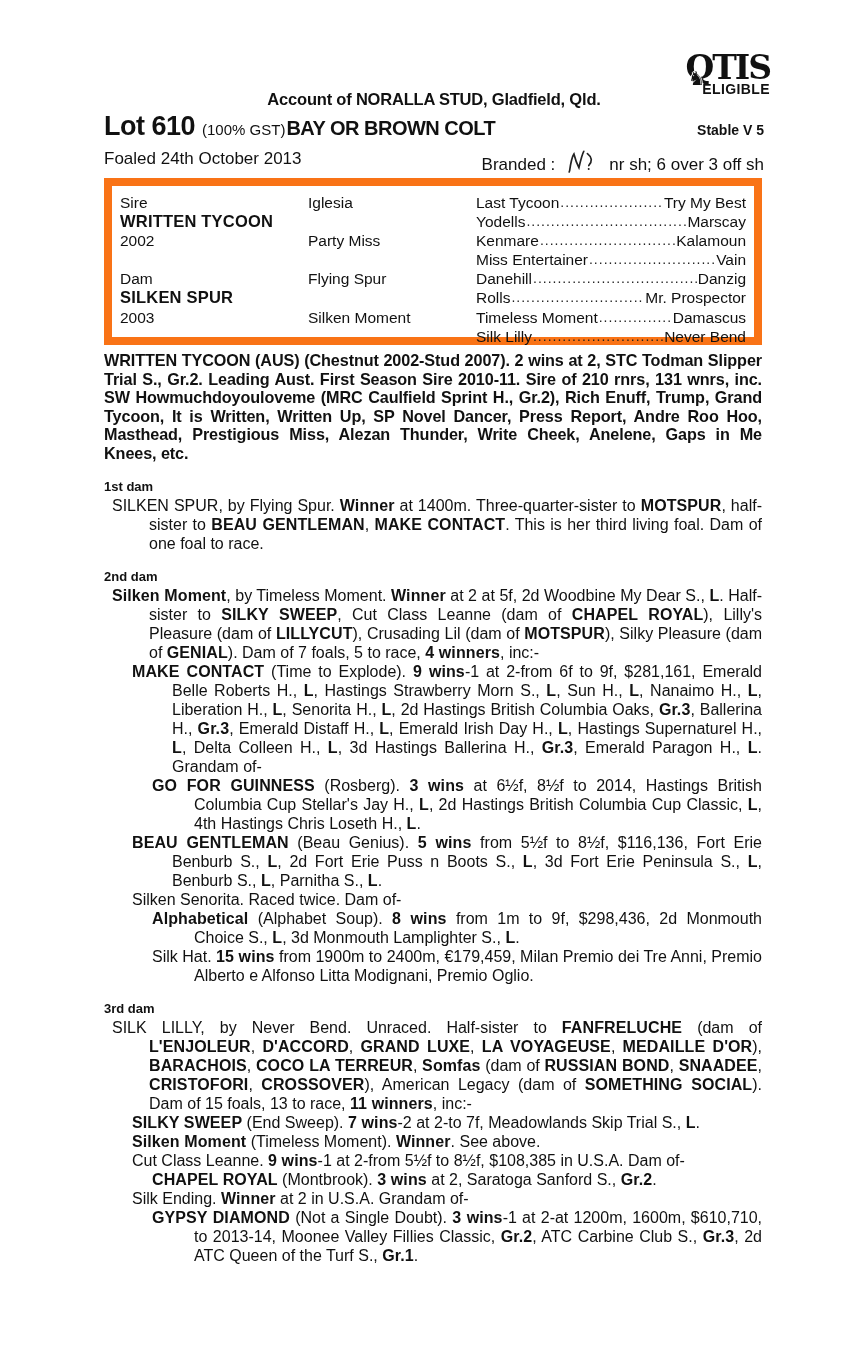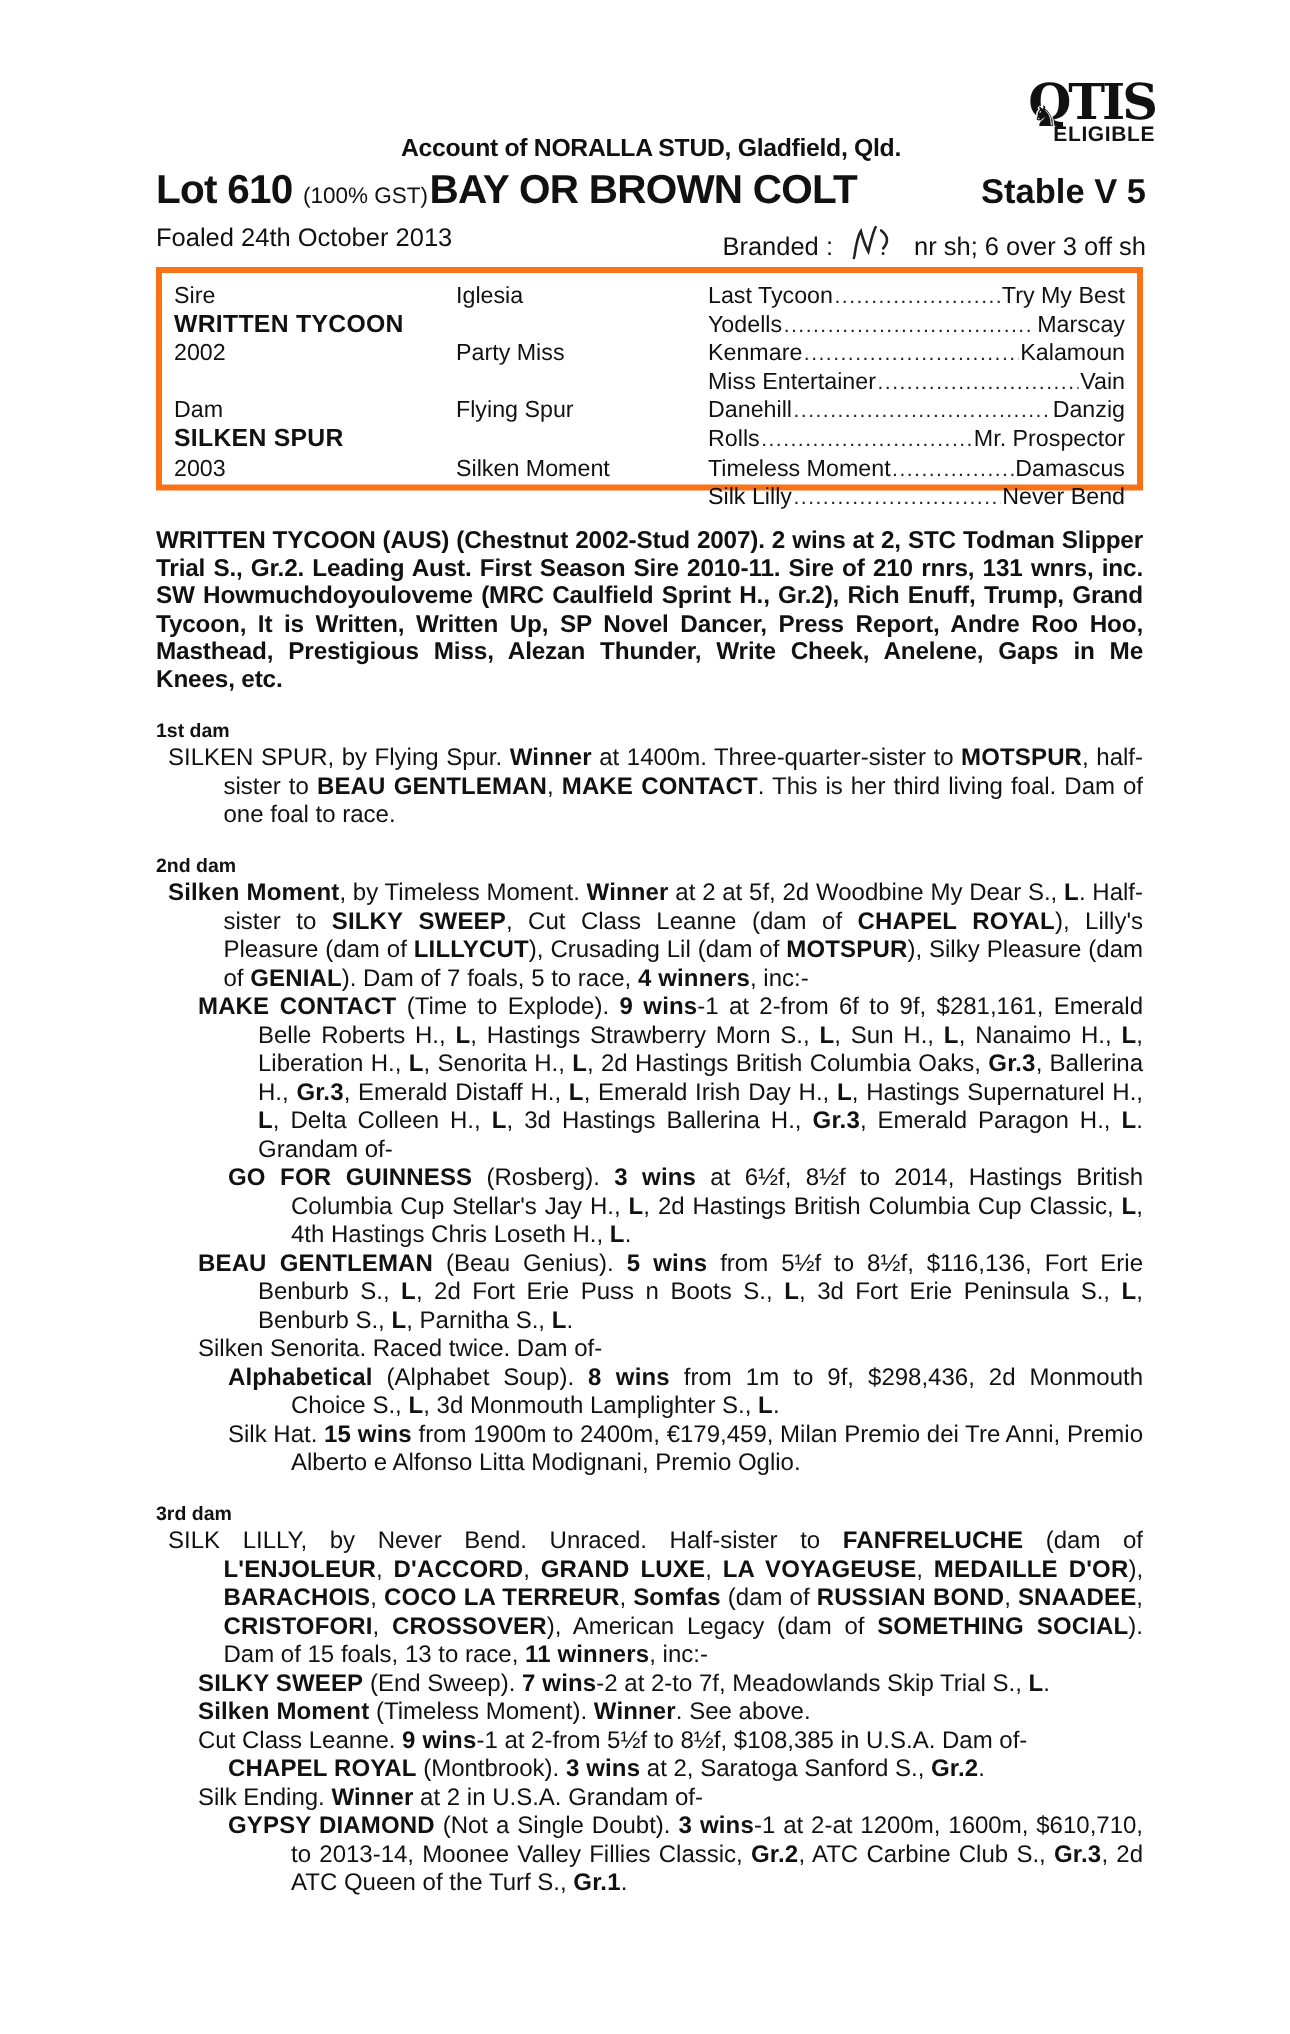--- a/index.html
+++ b/index.html
@@ -18,29 +18,29 @@
     text-shadow:-1px 0 0 #fff, 1px 0 0 #fff, 0 -1px 0 #fff, 0 1px 0 #fff;
     font-family:"DejaVu Sans", sans-serif;
   }
   .logo-sub { font-size:14px; font-weight:700; letter-spacing:.4px; text-align:right; margin-top:-3px; }
   
   .account { position:absolute; top:90px; left:104px; width:660px; text-align:center;
              font-weight:700; font-size:16.5px; letter-spacing:-0.2px; }
   .lot-row { position:absolute; top:111px; left:104px; width:660px; display:flex; align-items:baseline; }
   .lot    { font-size:27px; font-weight:800; letter-spacing:-0.5px; }
   .gst    { font-size:15px; margin:0 1px 0 7px; }
-  .title  { font-size:27px; font-weight:800; letter-spacing:-0.5px; }
-  .stable { margin-left:auto; font-size:23px; font-weight:700; }
+  .title  { font-size:20px; font-weight:800; letter-spacing:-0.5px; }
+  .stable { margin-left:auto; font-size:14px; font-weight:700; }
   .foaled-row { position:absolute; top:149px; left:104px; width:660px; display:flex;
                 align-items:flex-start; font-size:17px; }
   .branded { margin-left:auto; display:flex; align-items:center; gap:11px; }
   .brand-svg { display:inline-block; transform:rotate(-4deg); margin-bottom:6px; }
   
-  .ped-table { position:absolute; top:178px; left:104px; width:658px; height:149px;
-               border:4px solid #f97316; box-sizing:border-box; padding:6px 8px 0 8px; }
+  .ped-table { position:absolute; top:178px; left:104px; width:658px; height:167px;
+               border:8px solid #f97316; box-sizing:border-box; padding:6px 8px 0 8px; }
   .ped-row { display:flex; height:19.1px; align-items:baseline; font-size:15.5px; line-height:19px; }
   .c1 { width:188px; flex:none; }
   .c1.b1 { font-weight:800; font-size:16.5px; letter-spacing:0.2px; }
   .c2 { width:168px; flex:none; }
   .c3 { flex:1; display:flex; align-items:flex-end; min-width:0; }
   .c3 .nm, .c3 .pr { flex:none; }
   .dots { flex:1; min-width:8px; overflow:hidden; white-space:nowrap; margin:0 1px; }
   .dots::after { content:"................................................................................"; letter-spacing:1px; color:#222; font-size:14px; }
   
   .flow { position:absolute; top:351px; left:104px; width:658px; }

